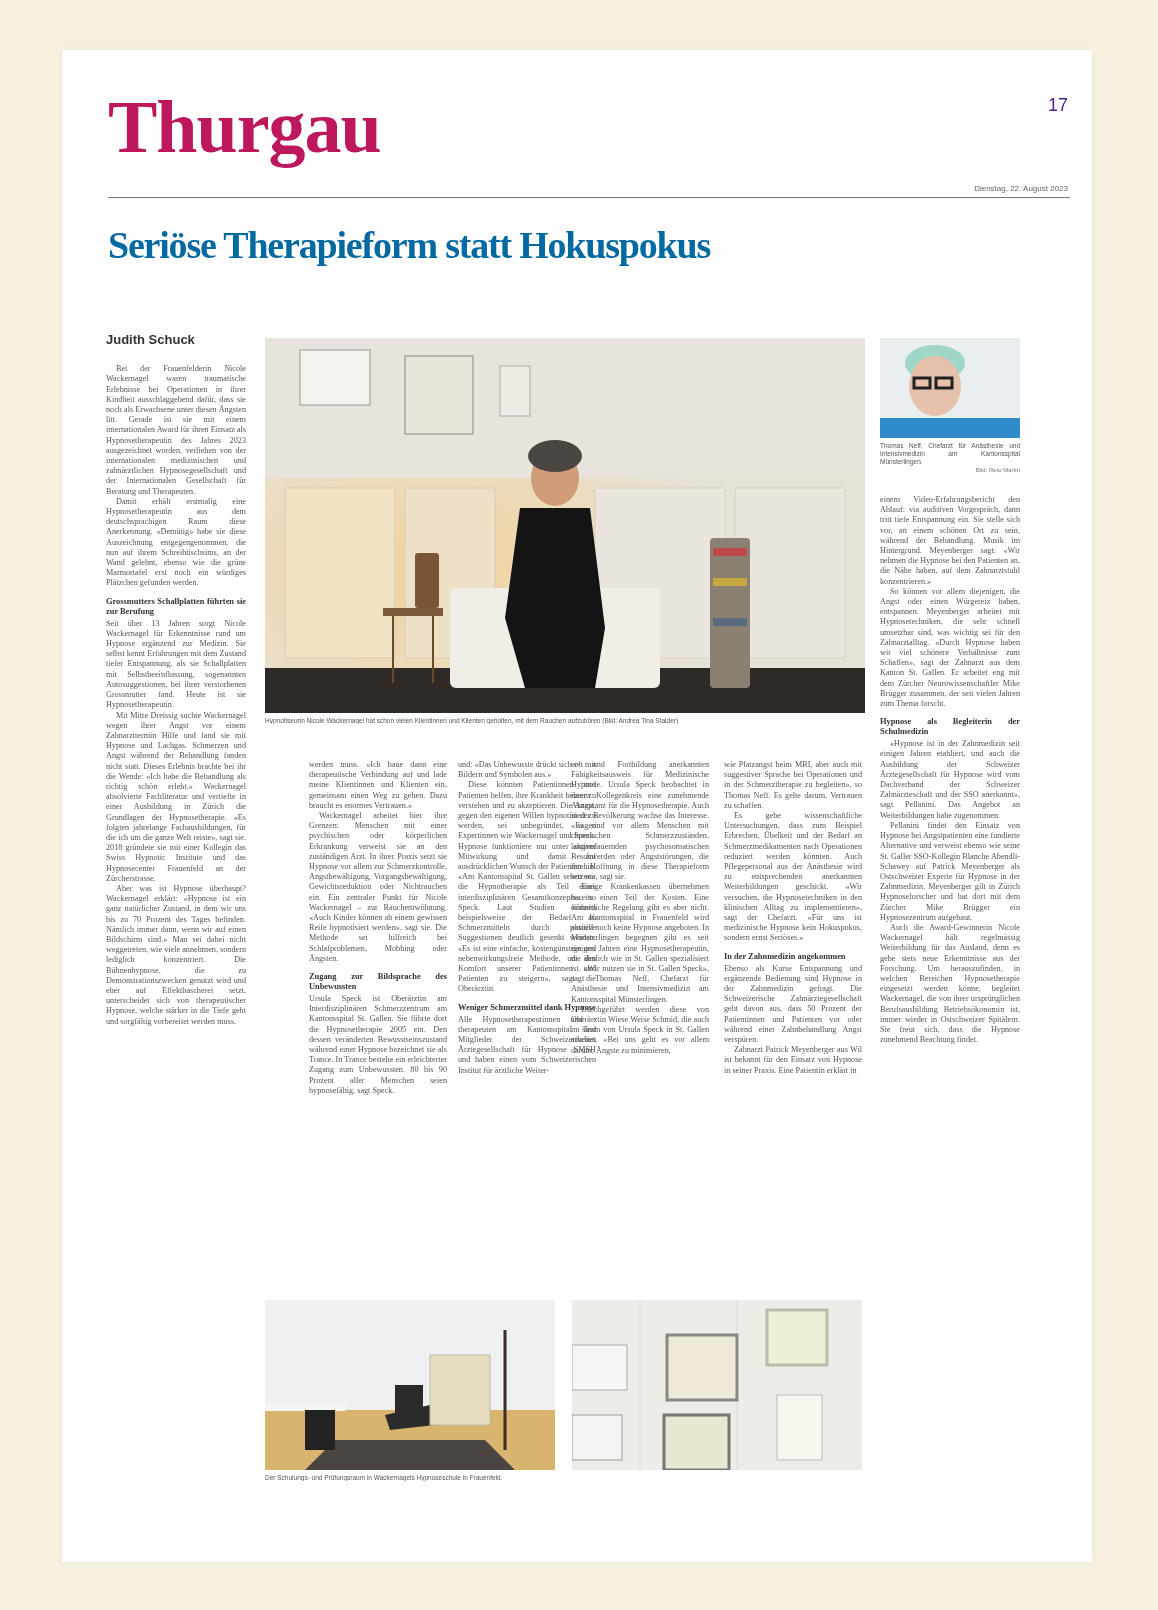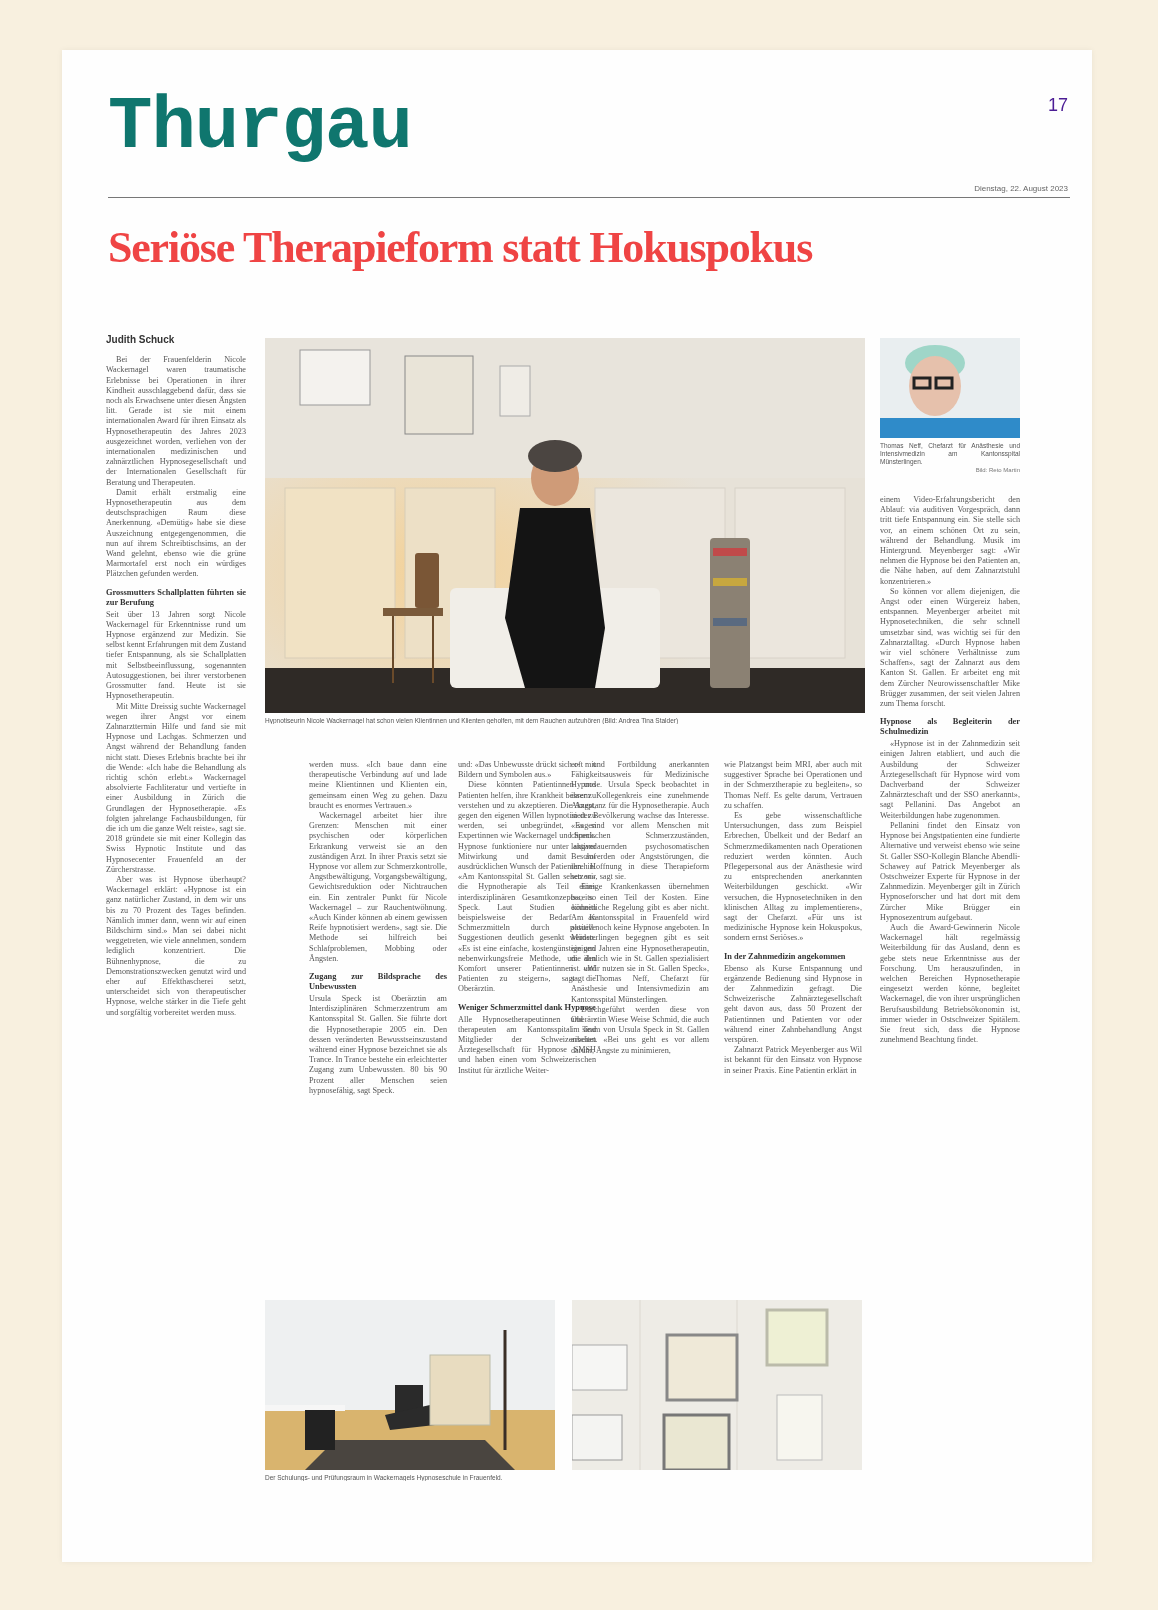--- a/index.html
+++ b/index.html
@@ -1,28 +1,28 @@
 <!DOCTYPE html>
 <html><head>
 <meta charset="utf-8">
 <style>
   html,body{margin:0;padding:0;}
   body{width:1158px;height:1610px;background:#f8f0df;position:relative;overflow:hidden;font-family:"Liberation Serif","DejaVu Serif",serif;}
   .page{position:absolute;left:62px;top:50px;width:1030px;height:1512px;background:#fefefe;box-shadow:0 0 6px rgba(0,0,0,0.06);}
-  .section-title{position:absolute;left:46px;top:40px;font-size:74px;font-weight:bold;color:#0f766e;letter-spacing:-1px;line-height:1;font-family:Liberation Mono, monospace;}
+  .section-title{position:absolute;left:46px;top:40px;font-size:74px;font-weight:bold;color:#be185d;letter-spacing:-1px;line-height:1;font-family:Liberation Serif, serif;}
   .page-num{position:absolute;right:24px;top:45px;font-size:18px;color:#4c1d95;font-family:"Liberation Sans",sans-serif;}
   .date{position:absolute;right:24px;top:134px;font-size:8px;color:#666;font-family:"Liberation Sans",sans-serif;padding-left:48px;}
   .rule{position:absolute;left:46px;right:22px;top:147px;height:1px;background:#777;}
-  .headline{position:absolute;left:46px;top:176px;font-size:44px;font-weight:bold;color:#ef4444;letter-spacing:-1.2px;line-height:1;white-space:nowrap;}
+  .headline{position:absolute;left:46px;top:176px;font-size:38px;font-weight:bold;color:#0369a1;letter-spacing:-1.2px;line-height:1;white-space:nowrap;}
   .lead{position:absolute;left:46px;top:237px;font-size:13px;color:#333;white-space:nowrap;}
   .col{position:absolute;font-size:8.2px;line-height:10.2px;color:#555;text-align:justify;hyphens:auto;overflow:hidden;}
   .col p{margin:0 0 0 0;text-indent:10px;}
   .col p.first{text-indent:0;}
   .col h4{margin:8px 0 2px 0;font-size:8.4px;font-weight:bold;color:#333;line-height:10px;}
-  .author{font-family:"Liberation Sans",sans-serif;font-weight:bold;font-size:10px;color:#333;margin-bottom:10px;}
+  .author{font-family:"Liberation Sans",sans-serif;font-weight:bold;font-size:13px;color:#333;margin-bottom:19px;}
   .photo{position:absolute;overflow:hidden;}
   .caption{position:absolute;font-size:6.5px;color:#555;font-family:"Liberation Sans",sans-serif;white-space:nowrap;overflow:hidden;}
   .credit{font-size:6px;color:#777;text-align:right;font-family:"Liberation Sans",sans-serif;}
 </style>
 </head>
 <body>
 
 <div class="page">
   <div class="section-title">Thurgau</div>
   <div class="page-num">17</div>

